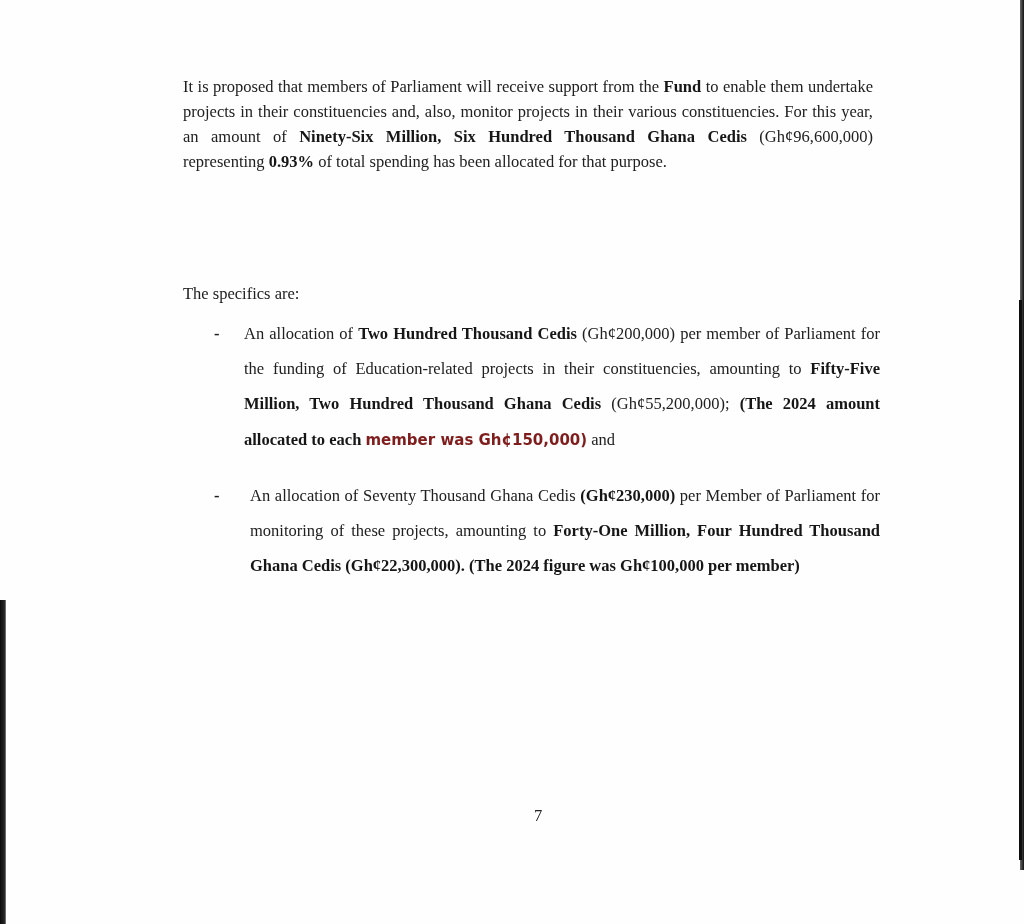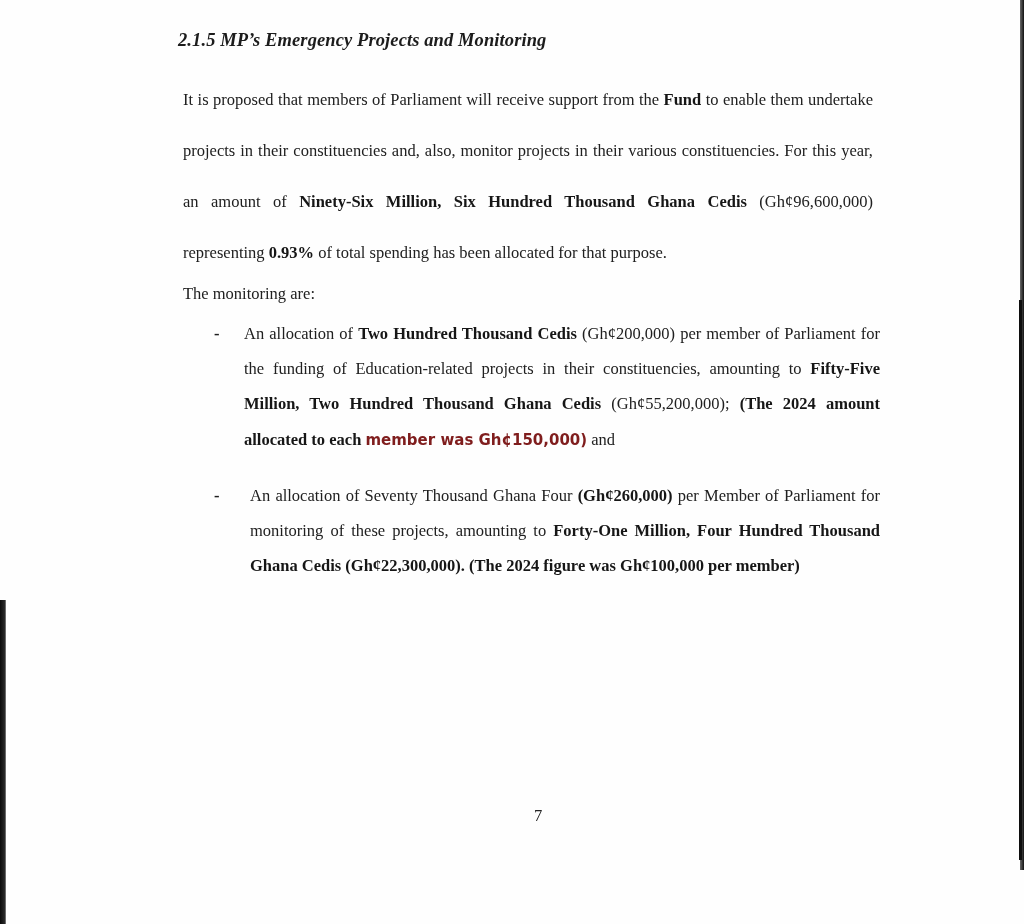--- a/index.html
+++ b/index.html
@@ -58,21 +58,21 @@
       color: #1c1c1c;
       margin: 0;
       letter-spacing: 0.1px;
     }
     .para {
       position: absolute;
       left: 183px;
       top: 74px;
       width: 690px;
       font-size: 16.5px;
-      line-height: 51px;
+      line-height: 25px;
       margin: 0;
       text-align: justify;
       color: #202020;
     }
     .specifics-label {
       position: absolute;
       left: 183px;
       top: 284px;
       font-size: 16.5px;
       margin: 0;
@@ -122,29 +122,28 @@
     }
   </style>
 </head>
 <body>
 
 <div class="page">
   <div class="edge-right"></div>
   <div class="edge-right-low"></div>
   <div class="edge-left"></div>
 
-  <h2 class="heading">2.1.5 MP’s Emergency Projects and Monitoring</h2>
 
   <p class="para"><span>It is proposed that members of Parliament will receive support from the </span><b>Fund</b><span> to enable them undertake projects in their constituencies and, also, monitor projects in their various constituencies. For this year, an amount of </span><b>Ninety-Six Million, Six Hundred Thousand Ghana Cedis</b><span> (Gh¢96,600,000) representing </span><b>0.93%</b><span> of total spending has been allocated for that purpose.</span></p>
 
-  <p class="specifics-label">The monitoring are:</p>
+  <p class="specifics-label">The specifics are:</p>
 
   <ul class="bullet-list">
     <li class="bullet-item">
       <span class="bullet-dash">-</span><span>An allocation of </span><b>Two Hundred Thousand Cedis</b><span> (Gh¢200,000) per member of Parliament for the funding of Education-related projects in their constituencies, amounting to </span><b>Fifty-Five Million, Two Hundred Thousand Ghana Cedis</b><span> (Gh¢55,200,000); </span><b>(The 2024 amount allocated to each</b> <span class="sans-bold">member was Gh¢150,000)</span><span> and</span>
     </li>
     <li class="bullet-item item2">
-      <span class="bullet-dash">-</span><span>An allocation of Seventy Thousand Ghana Four </span><b>(Gh¢260,000)</b><span> per Member of Parliament for monitoring of these projects, amounting to </span><b>Forty-One Million, Four Hundred Thousand Ghana Cedis (Gh¢22,300,000). (The 2024 figure was Gh¢100,000 per member)</b>
+      <span class="bullet-dash">-</span><span>An allocation of Seventy Thousand Ghana Cedis </span><b>(Gh¢230,000)</b><span> per Member of Parliament for monitoring of these projects, amounting to </span><b>Forty-One Million, Four Hundred Thousand Ghana Cedis (Gh¢22,300,000). (The 2024 figure was Gh¢100,000 per member)</b>
     </li>
   </ul>
 
   <p class="page-number">7</p>
 </div>
 
 </body></html>

